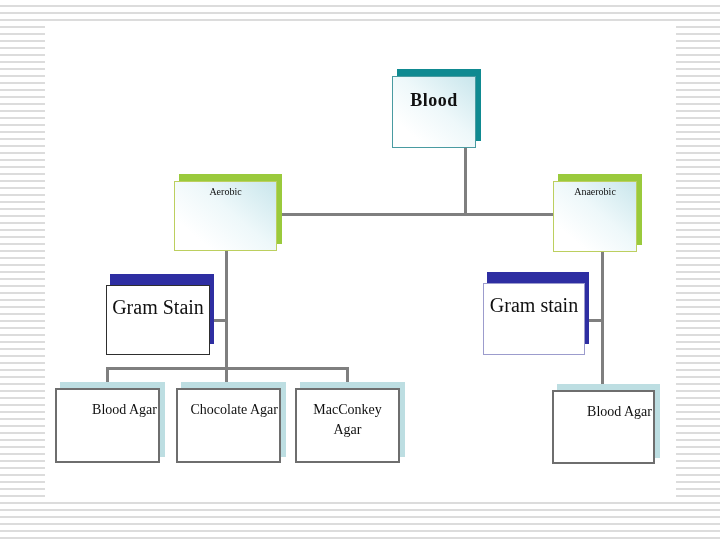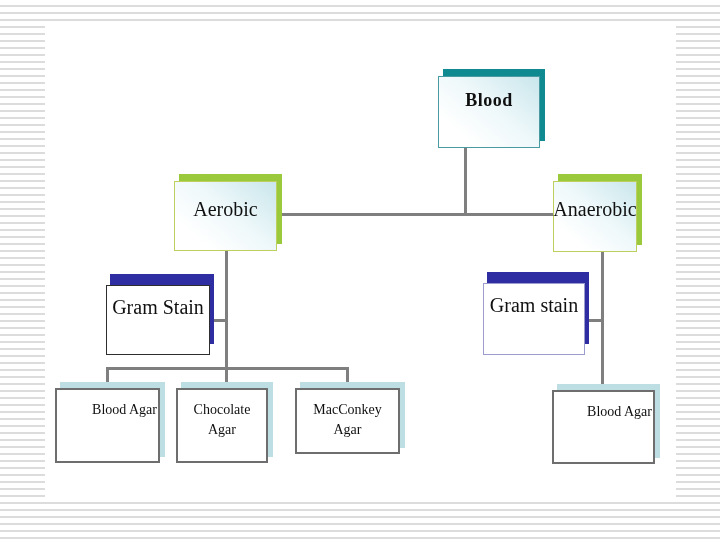--- a/index.html
+++ b/index.html
@@ -36,31 +36,31 @@
   .face{position:absolute;inset:0;background:#ffffff;box-sizing:border-box;
     display:flex;justify-content:center;align-items:flex-start;
     text-align:center;color:#101010;}
   .face.grad{background:linear-gradient(220deg,#c9e6ec 0%,#eef8fa 45%,#ffffff 80%);}
   .face.teal-b{border:1px solid #499ba1;}
   .face.green-b{border:1px solid #bccf5f;}
   .face.black-b{border:1px solid #2e2e2e;}
   .face.lav-b{border:1px solid #9c9ccd;}
   .face.gray-b{border:2px solid #6e6e6e;justify-content:flex-end;}
 
-  #n-blood{left:438px;top:76px;width:102px;height:72px;}
+  #n-blood{left:392px;top:76px;width:84px;height:72px;}
   #n-blood .face{font-size:18px;font-weight:bold;padding-top:13px;letter-spacing:.5px;}
   #n-aerobic{left:174px;top:181px;width:103px;height:70px;}
   #n-anaerobic{left:553px;top:181px;width:84px;height:71px;}
-  #n-aerobic .face,#n-anaerobic .face{font-size:20px;padding-top:16px;}
+  #n-aerobic .face,#n-anaerobic .face{font-size:10px;padding-top:4px;}
   #n-gram-left{left:106px;top:285px;width:104px;height:70px;}
   #n-gram-right{left:483px;top:283px;width:102px;height:72px;}
   #n-gram-left .face,#n-gram-right .face{font-size:20px;padding-top:10px;}
   #n-blood-agar-left{left:55px;top:388px;width:105px;height:75px;}
-  #n-chocolate-agar{left:176px;top:388px;width:92px;height:75px;}
-  #n-macconkey-agar{left:295px;top:388px;width:105px;height:66px;}
+  #n-chocolate-agar{left:176px;top:388px;width:105px;height:75px;}
+  #n-macconkey-agar{left:295px;top:388px;width:105px;height:75px;}
   #n-blood-agar-right{left:552px;top:390px;width:103px;height:74px;}
   #n-blood-agar-left .face,#n-chocolate-agar .face,
   #n-macconkey-agar .face,#n-blood-agar-right .face{
     font-size:14px;padding:10px 1px 0;line-height:1.45;}
 </style>
 </head>
 <body>
 
 <div class="page">
   <div class="ruled-bg"></div>

